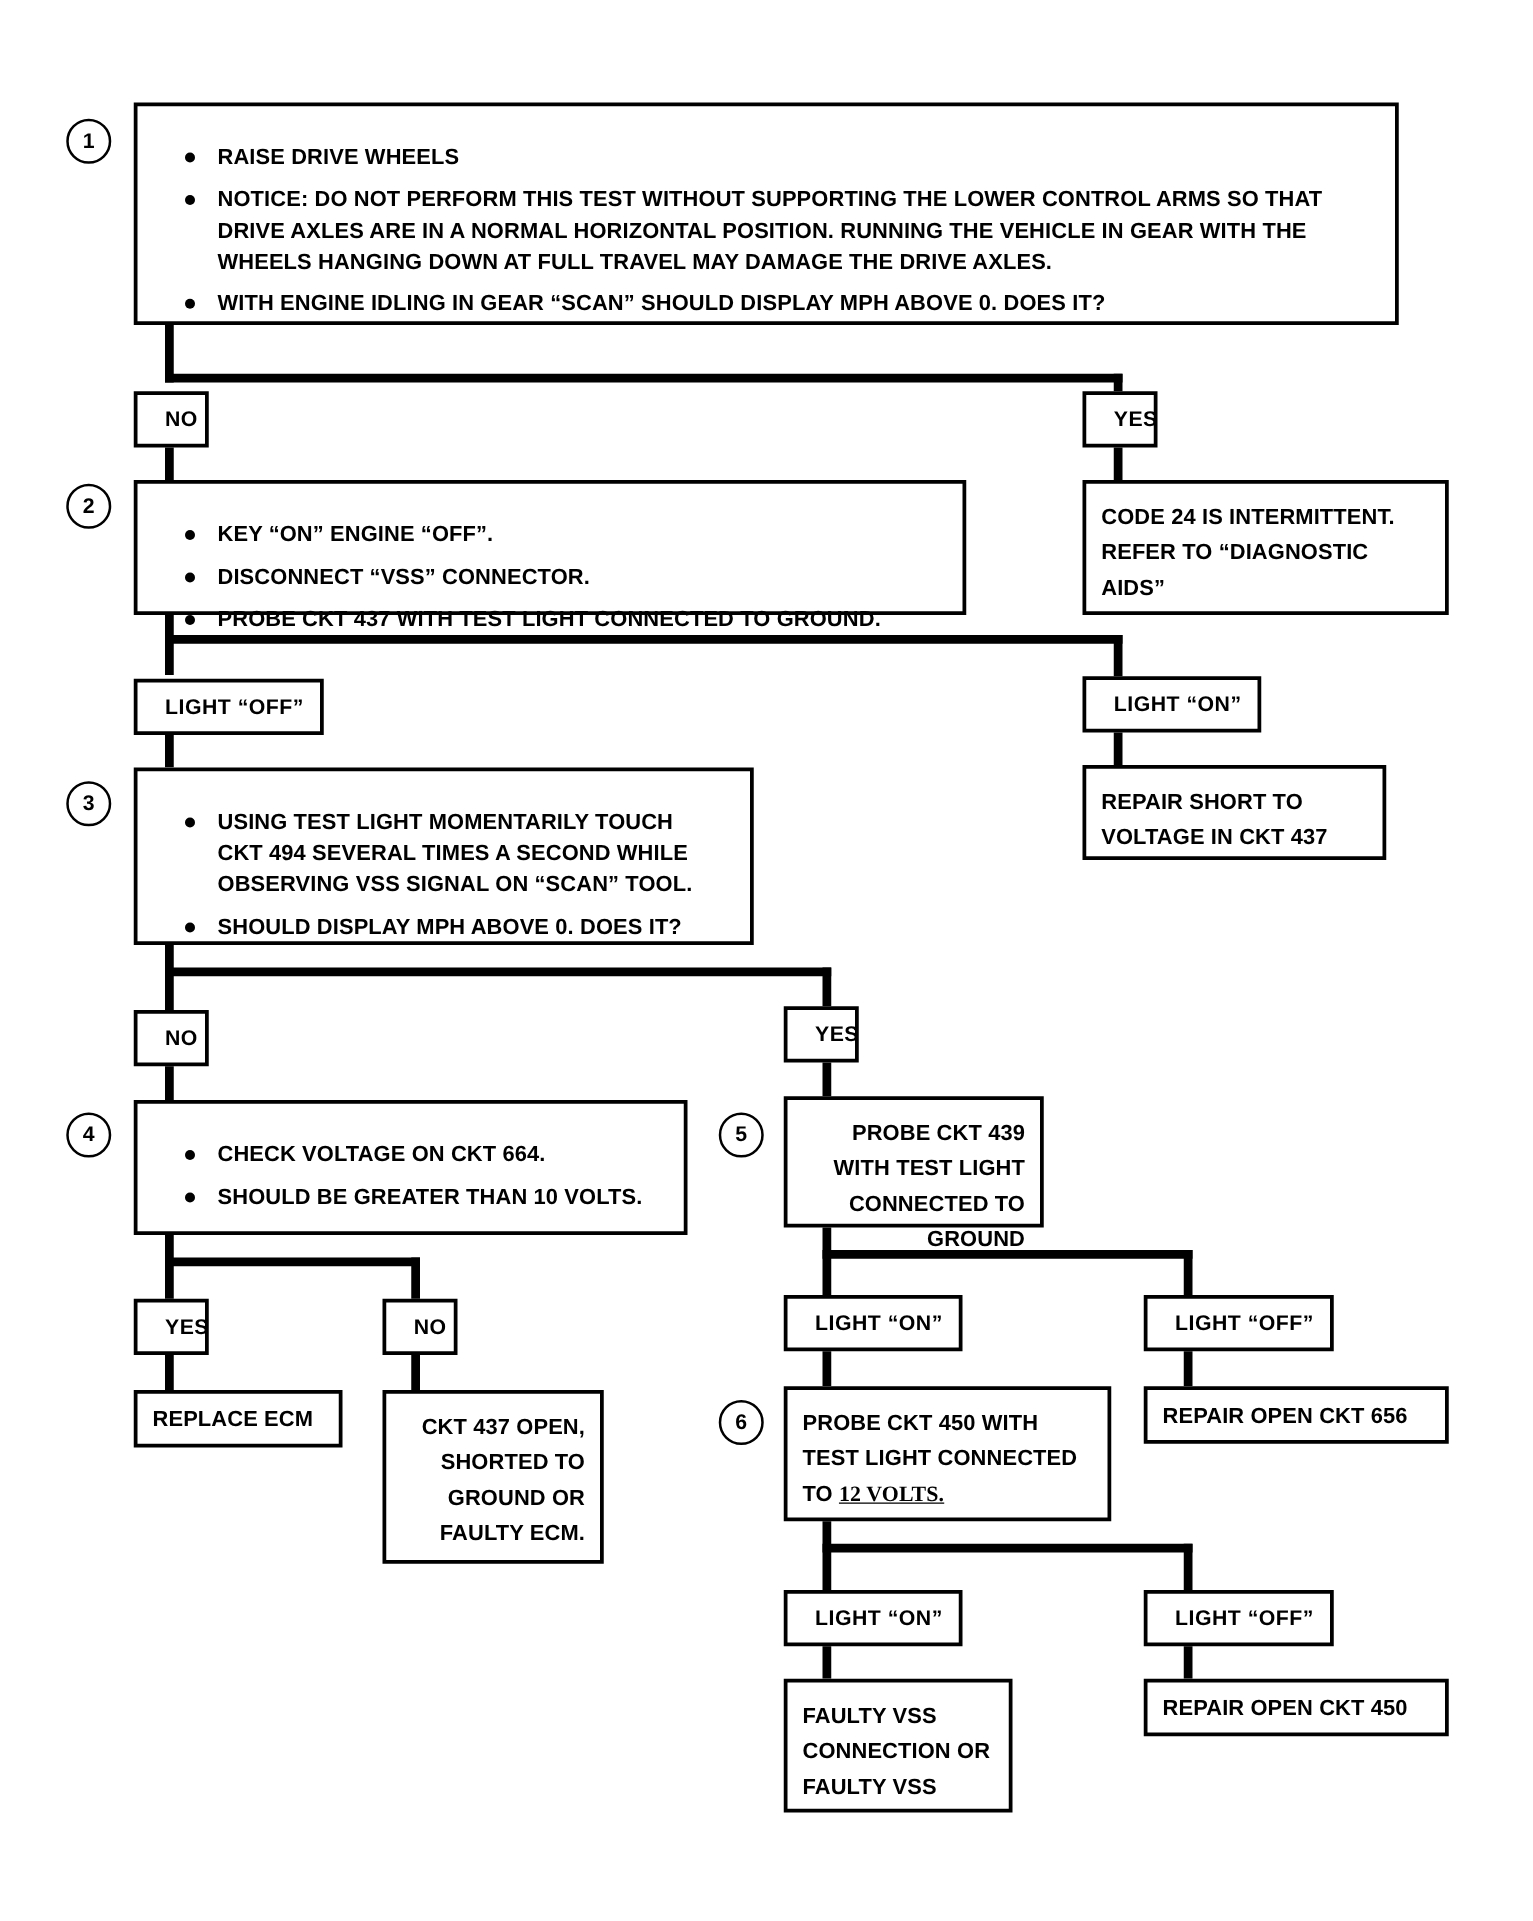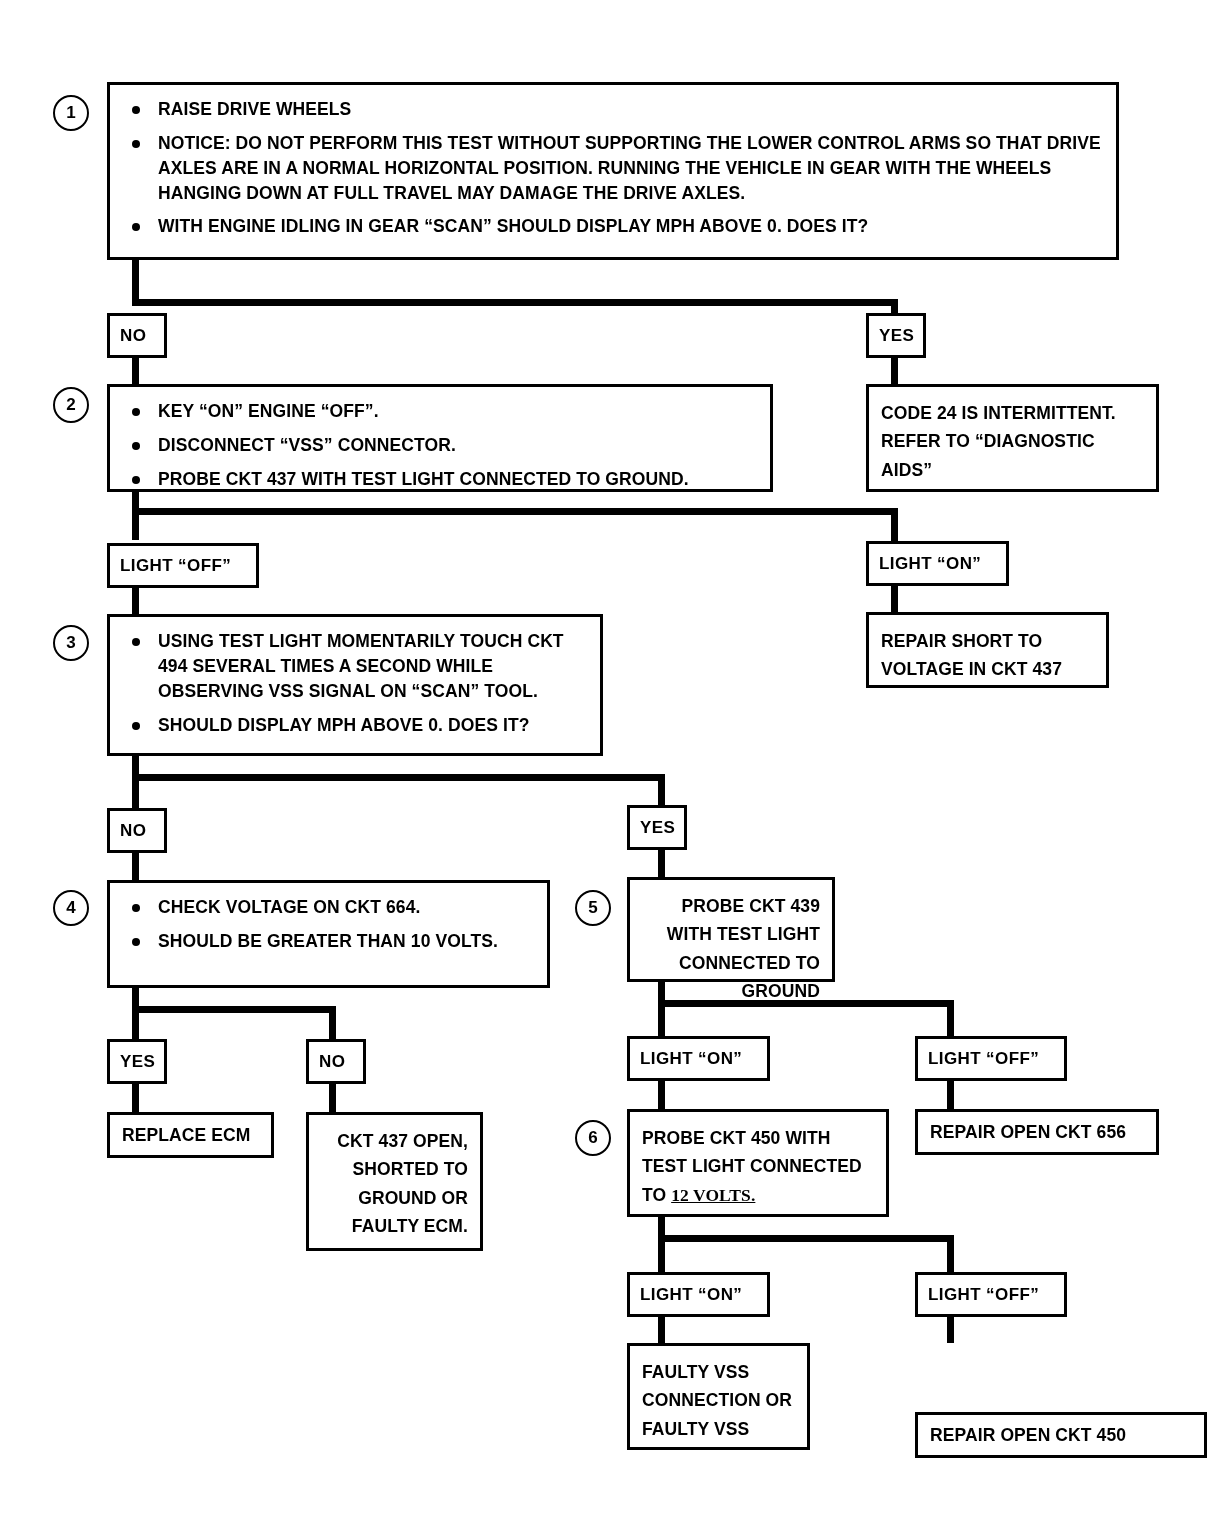--- a/index.html
+++ b/index.html
@@ -24,21 +24,21 @@
     color: #000000;
     font-weight: bold;
     letter-spacing: 0.1px;
   }
   
   .instr {
     padding: 12px 10px 12px 14px;
   }
   .instr ul {
     list-style: none;
-    margin: 0;
+    margin: 16px;
     padding: 0;
   }
   .instr li {
     position: relative;
     padding-left: 34px;
     margin: 0 0 9px 0;
     line-height: 1.42;
     font-size: 17.5px;
   }
   .instr li:last-child { margin-bottom: 0; }
@@ -59,21 +59,21 @@
     padding: 10px 12px;
     font-size: 17.5px;
     line-height: 1.5;
   }
   .plain.multiline { align-items: flex-start; padding-top: 12px; }
   
   .label {
     display: flex;
     align-items: center;
     justify-content: flex-start;
-    padding-left: 10px;
+    padding-left: 22px;
     font-size: 17px;
     letter-spacing: 0.4px;
   }
   
   .step-circle {
     position: absolute;
     width: 36px;
     height: 36px;
     border: 2.6px solid #000000;
     border-radius: 50%;
@@ -196,15 +196,15 @@
 
   <div class="step-circle" style="left:575px; top:1120px;">6</div>
   <div class="node plain multiline" style="left:627px; top:1109px; width:262px; height:108px; line-height:1.62;">
     <span><span>PROBE CKT 450 WITH TEST LIGHT CONNECTED TO </span><span class="uline">12 VOLTS.</span></span>
   </div>
 
   <div class="node label" style="left:627px; top:1272px; width:143px; height:45px;">LIGHT “ON”</div>
   <div class="node label" style="left:915px; top:1272px; width:152px; height:45px;">LIGHT “OFF”</div>
 
   <div class="node plain multiline" style="left:627px; top:1343px; width:183px; height:107px; line-height:1.62;">FAULTY VSS CONNECTION OR FAULTY VSS</div>
-  <div class="node plain" style="left:915px; top:1412px; width:292px; height:46px;">REPAIR OPEN CKT 450</div>
+  <div class="node plain" style="left:915px; top:1343px; width:244px; height:46px;">REPAIR OPEN CKT 450</div>
 
 </div>
 
 </body></html>

